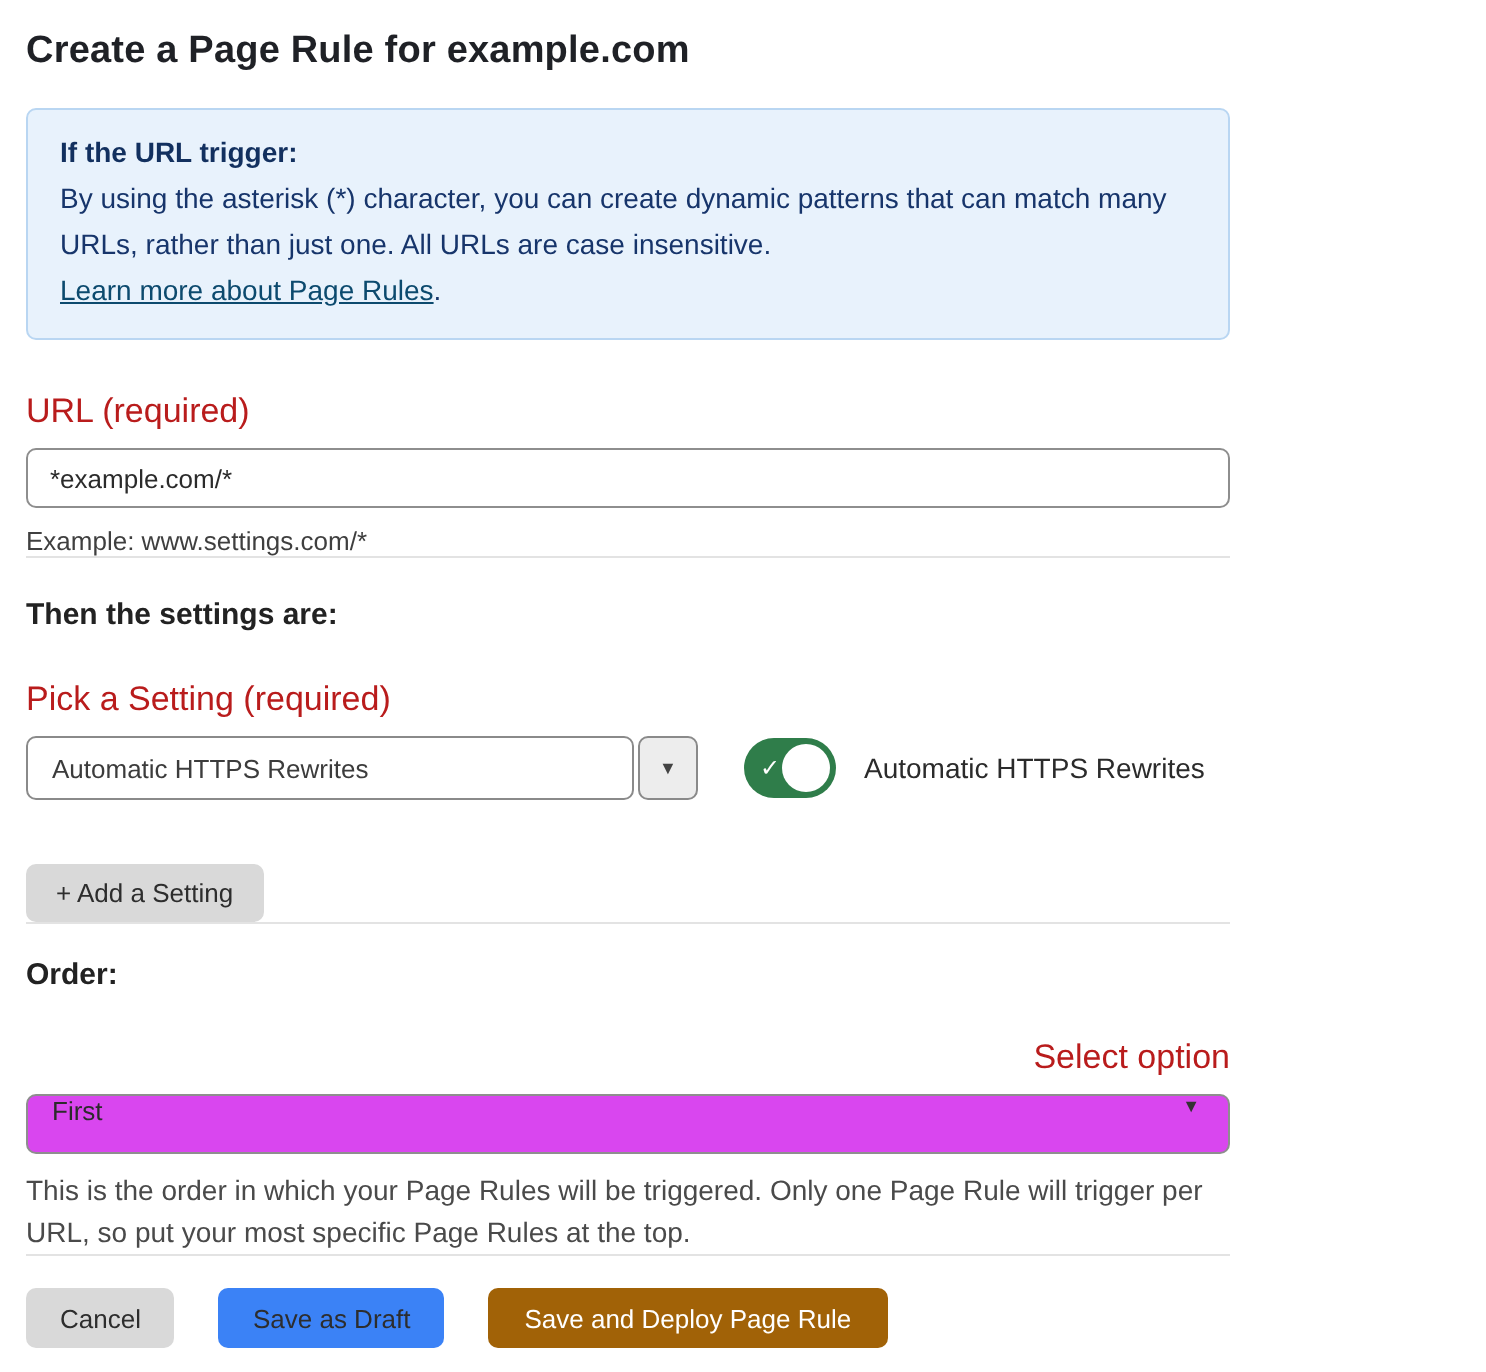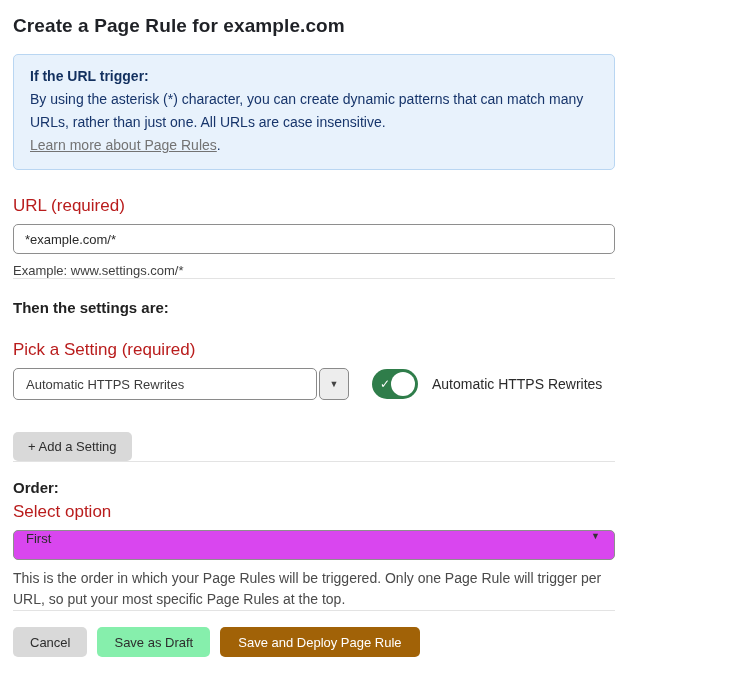--- a/index.html
+++ b/index.html
@@ -157,21 +157,21 @@
     font-family: inherit;
     cursor: pointer;
   }
   .add-setting-button {
     margin-top: 32px;
     height: 29px;
     text-align: center;
   }
   .divider-2 { margin-top: 20px; }
   .order-heading { margin-top: 17px; }
-  .select-label { margin-top: 6px; }
+  .select-label { margin-top: 23px; text-align: right; }
   .select-box {
     width: 100%;
     height: 30px;
     border: 1px solid #8e8e8e;
     border-radius: 5px;
     background: #d946ef;
     display: flex;
     align-items: flex-start;
     padding: 0 14px 0 12px;
     font-size: 13px;
@@ -186,21 +186,21 @@
   .order-helper {
     font-size: 14px;
     line-height: 21px;
     color: #4a4a4a;
     margin-top: 8px;
   }
   .divider-3 { margin-top: 14px; }
   .footer {
     display: flex;
     align-items: center;
-    gap: 10px;
+    gap: 22px;
     margin-top: 16px;
   }
   .footer .gray-button { padding: 0 17px; }
   .primary-button {
     background: #1f70f2;
     border: none;
     border-radius: 5px;
     height: 30px;
     padding: 0 18px;
     font-size: 13px;
@@ -212,21 +212,21 @@
 </head>
 <body>
 
 <div class="page">
 
   <h1 class="page-title">Create a Page Rule for example.com</h1>
 
   <div class="info-box" style="background: rgb(232, 242, 252); border-color: rgb(185, 214, 242); color: rgb(23, 53, 107);">
     <div class="info-heading">If the URL trigger:</div>
     <div class="info-body">By using the asterisk (*) character, you can create dynamic patterns that can match many URLs, rather than just one. All URLs are case insensitive.</div>
-    <div><a class="info-link" style="color: #737373;">Learn more about Page Rules</a><span>.</span></div>
+    <div><a class="info-link" style="color: #0c4a6e;">Learn more about Page Rules</a><span>.</span></div>
   </div>
 
   <label class="field-label">URL (required)</label>
   <input class="text-input" type="text" value="*example.com/*" style="">
   <div class="helper-text">Example: www.settings.com/*</div>
 
   <hr class="divider divider-1">
 
   <h2 class="section-heading">Then the settings are:</h2>
 
@@ -258,17 +258,17 @@
     <span class="select-value">First</span>
     <span class="select-arrow">▼</span>
   </div>
 
   <div class="order-helper">This is the order in which your Page Rules will be triggered. Only one Page Rule will trigger per URL, so put your most specific Page Rules at the top.</div>
 
   <hr class="divider divider-3">
 
   <div class="footer">
     <button class="gray-button" style="background: rgb(217, 217, 217);">Cancel</button>
-    <button class="gray-button" style="background: #86efac;">Save as Draft</button>
+    <button class="gray-button" style="background: #3b82f6;">Save as Draft</button>
     <button class="primary-button" style="background: #a16207;">Save and Deploy Page Rule</button>
   </div>
 
 </div>
 
 </body></html>

